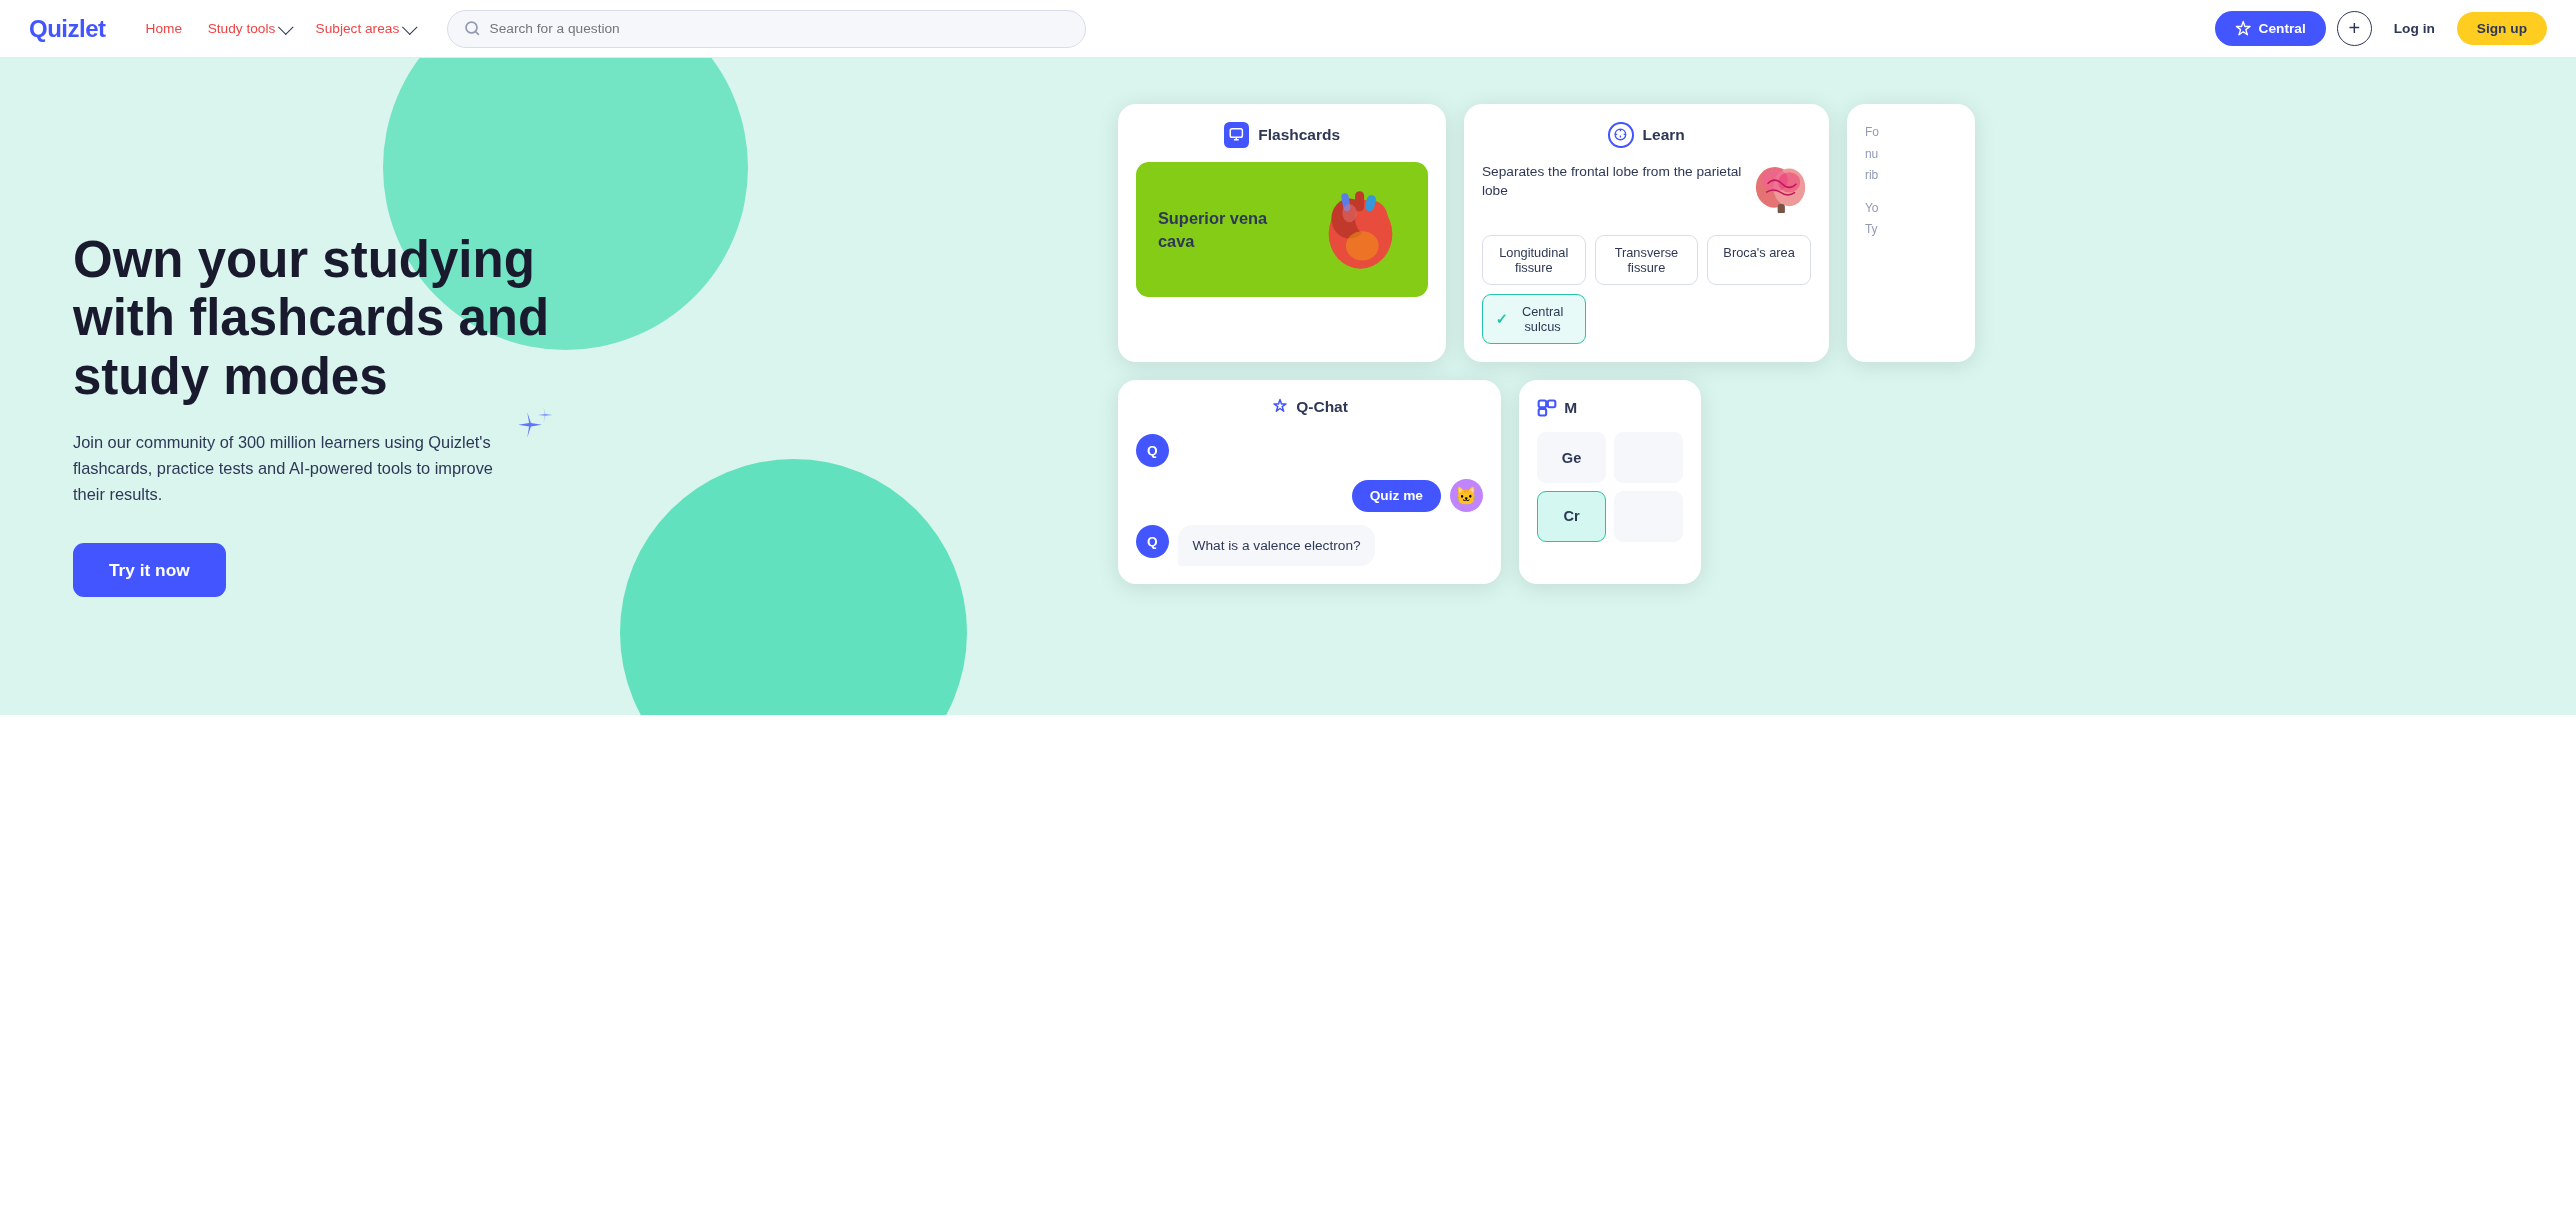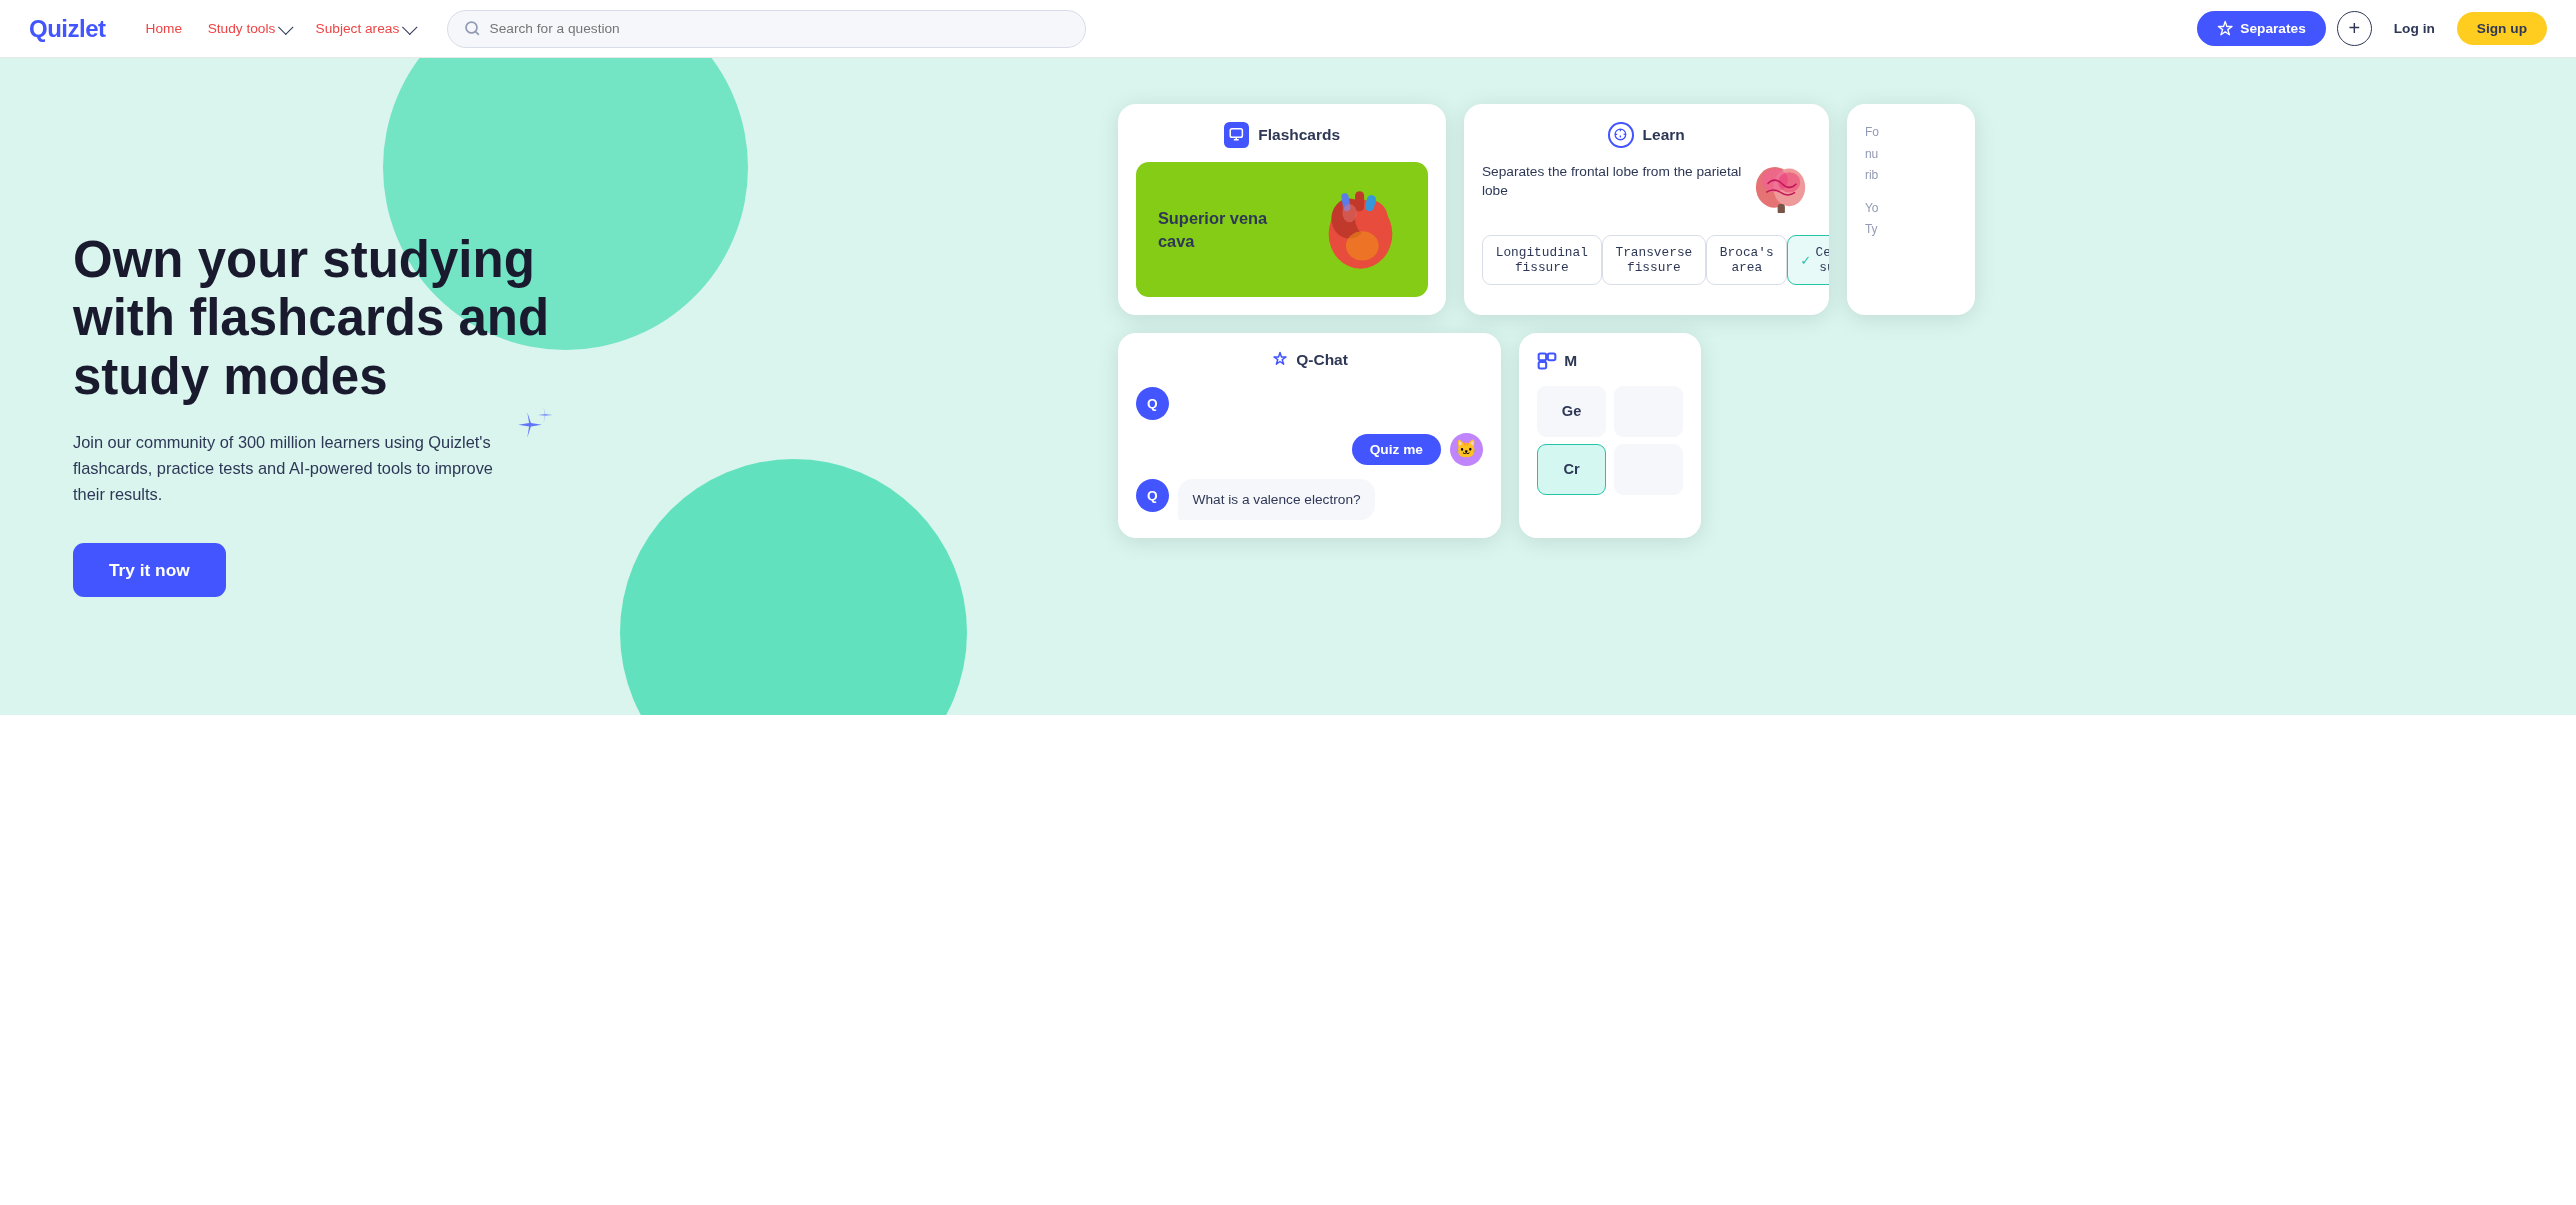--- a/index.html
+++ b/index.html
@@ -283,23 +283,22 @@
       justify-content: space-between;
       gap: 9px;
     }
     .brain-img {
       width: 58px;
       height: 58px;
       flex-shrink: 0;
     }
     .learn-options {
       display: grid;
-      grid-template-columns: 1fr 1fr 1fr 1fr;
-      gap: 0;
-      font-family: Liberation Mono, monospace;
+      grid-template-columns: 1fr 1fr 1fr;
+      gap: 9px;
     }
     .learn-option {
       border: 1.4px solid #d9dde8;
       border-radius: 9px;
       padding: 9px 12.8px;
       font-size: 12.8px;
       color: #2e3856;
       font-weight: 500;
       background: #fff;
       text-align: center;
@@ -458,21 +457,21 @@
       <circle cx="11" cy="11" r="8"></circle>
         <line x1="21" y1="21" x2="16.65" y2="16.65"></line>
     </svg>
     <input type="text" placeholder="Search for a question" style="">
   </div>
   <div class="nav-right">
     <button class="btn-generate">
       <svg width="16.4" height="16.4" viewBox="0 0 24 24" fill="none" stroke="#fff" stroke-width="2" stroke-linecap="round" stroke-linejoin="round">
         <path d="M12 2l2.4 7.6H22l-6.2 4.5 2.4 7.6L12 17.2l-6.2 4.5 2.4-7.6L2 9.6h7.6z"></path>
       </svg>
-      <span>Separates</span>
+      <span>Central</span>
     </button>
     <button class="btn-plus">+</button>
     <button class="btn-login">Log in</button>
     <button class="btn-signup">Sign up</button>
   </div>
 </nav>
 
 <section class="hero">
 
   <div class="blob blob-tl"></div>

